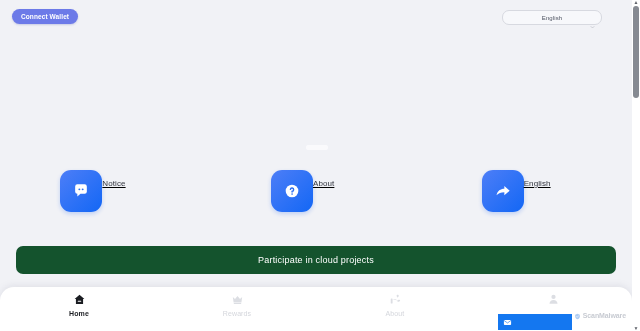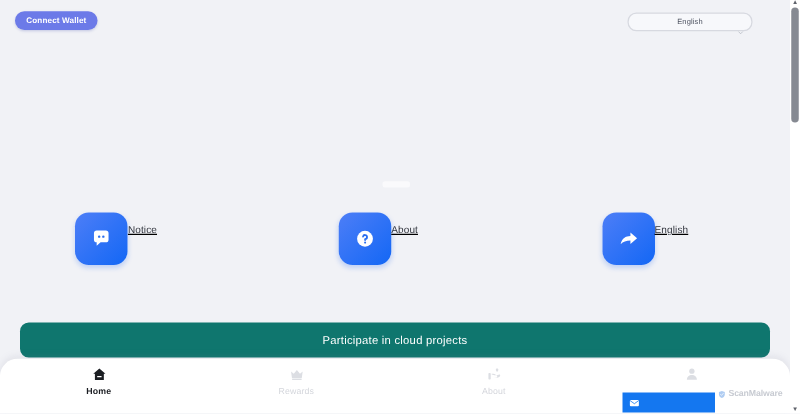--- a/index.html
+++ b/index.html
@@ -133,30 +133,29 @@
   }
 
   
   .cta-button {
     position: absolute;
     left: 16px;
     top: 246px;
     width: 600px;
     height: 28px;
     border-radius: 7px;
-    background: #0f766e;
+    background: #14532d;
     color: #ffffff;
     font-size: 9px;
     border: none;
     display: flex;
     align-items: center;
     justify-content: center;
     cursor: pointer;
     letter-spacing: 0.2px;
-    margin-top: 12px;
   }
 
   
   .bottom-nav {
     position: absolute;
     left: 0;
     bottom: 0;
     width: 632px;
     height: 44px;
     background: #ffffff;

